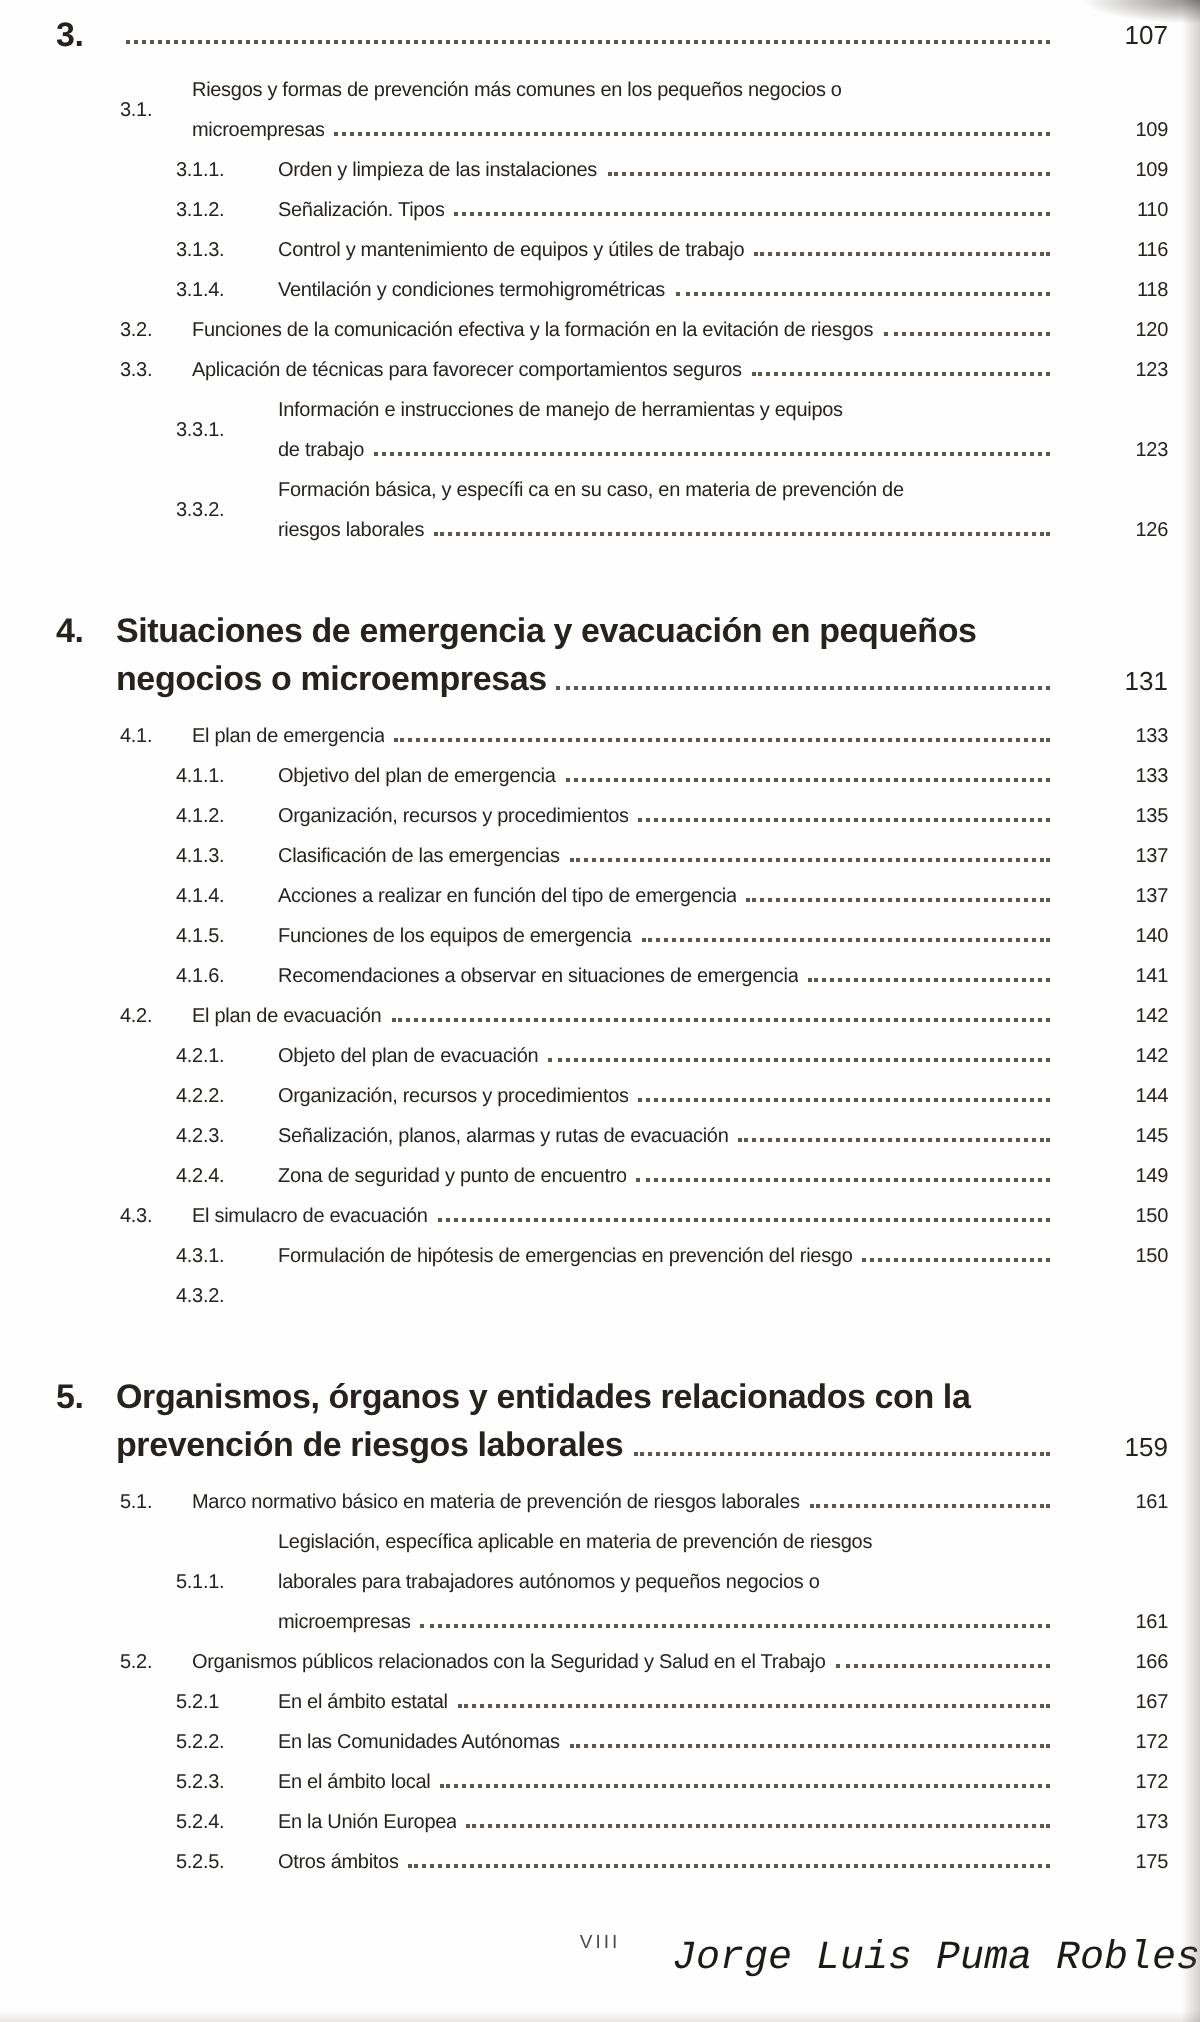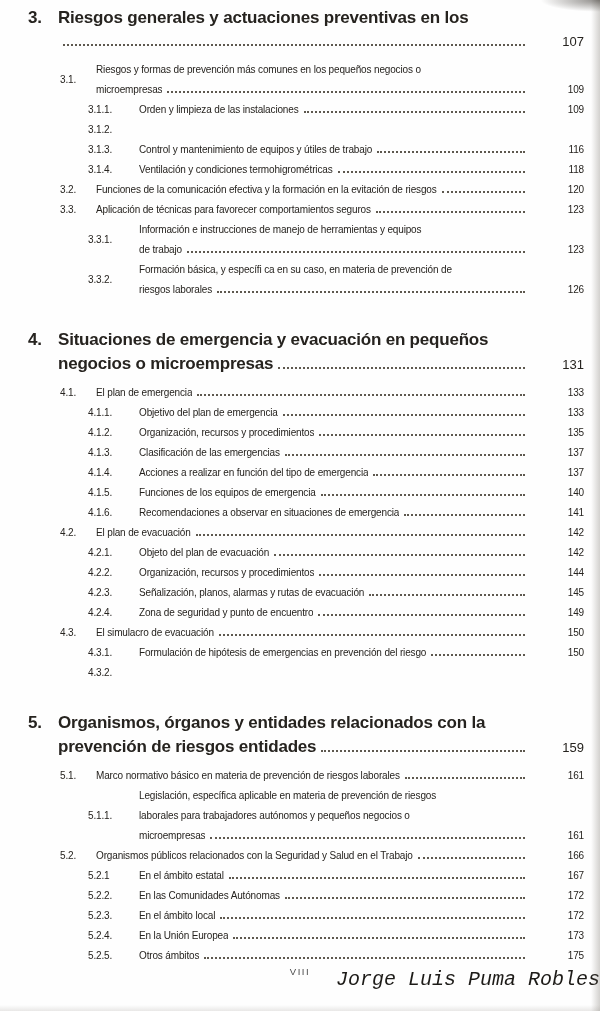--- a/index.html
+++ b/index.html
@@ -31,21 +31,20 @@
   .scan-edge-bottom{position:absolute;left:0;bottom:0;width:100%;height:6px;background:linear-gradient(to bottom,rgba(110,104,95,0) 0%,rgba(110,104,95,0.15) 100%);pointer-events:none;}
 </style>
 </head>
 <body>
 
 <div class="page">
   <main class="toc">
       <div class="entry chapter">
         <span class="num">3.</span>
         <div class="body">
-          <div class="line"><span class="txt">Riesgos generales y actuaciones preventivas en los</span></div>
           <div class="line last">
             <span class="leader"></span>
             <span class="pg">107</span>
           </div>
         </div>
       </div>
       <div class="entry sub level2">
         <span class="num">3.1.</span>
         <div class="body">
           <div class="line"><span class="txt">Riesgos y formas de prevención más comunes en los pequeños negocios o</span></div>
@@ -61,20 +60,27 @@
         <div class="body">
           <div class="line last">
             <span class="txt">Orden y limpieza de las instalaciones</span>
             <span class="leader"></span>
             <span class="pg">109</span>
           </div>
         </div>
       </div>
       <div class="entry sub level3">
         <span class="num">3.1.2.</span>
+        <div class="body">
+          <div class="line last">
+            <span class="txt">Señalización. Tipos</span>
+            <span class="leader"></span>
+            <span class="pg">110</span>
+          </div>
+        </div>
       </div>
       <div class="entry sub level3">
         <span class="num">3.1.3.</span>
         <div class="body">
           <div class="line last">
             <span class="txt">Control y mantenimiento de equipos y útiles de trabajo</span>
             <span class="leader"></span>
             <span class="pg">116</span>
           </div>
         </div>
@@ -283,21 +289,21 @@
         </div>
       </div>
       <div class="entry sub level3">
         <span class="num">4.3.2.</span>
       </div>
       <div class="entry chapter">
         <span class="num">5.</span>
         <div class="body">
           <div class="line"><span class="txt">Organismos, órganos y entidades relacionados con la</span></div>
           <div class="line last">
-            <span class="txt">prevención de riesgos entidades</span>
+            <span class="txt">prevención de riesgos laborales</span>
             <span class="leader"></span>
             <span class="pg">159</span>
           </div>
         </div>
       </div>
       <div class="entry sub level2">
         <span class="num">5.1.</span>
         <div class="body">
           <div class="line last">
             <span class="txt">Marco normativo básico en materia de prevención de riesgos laborales</span>

